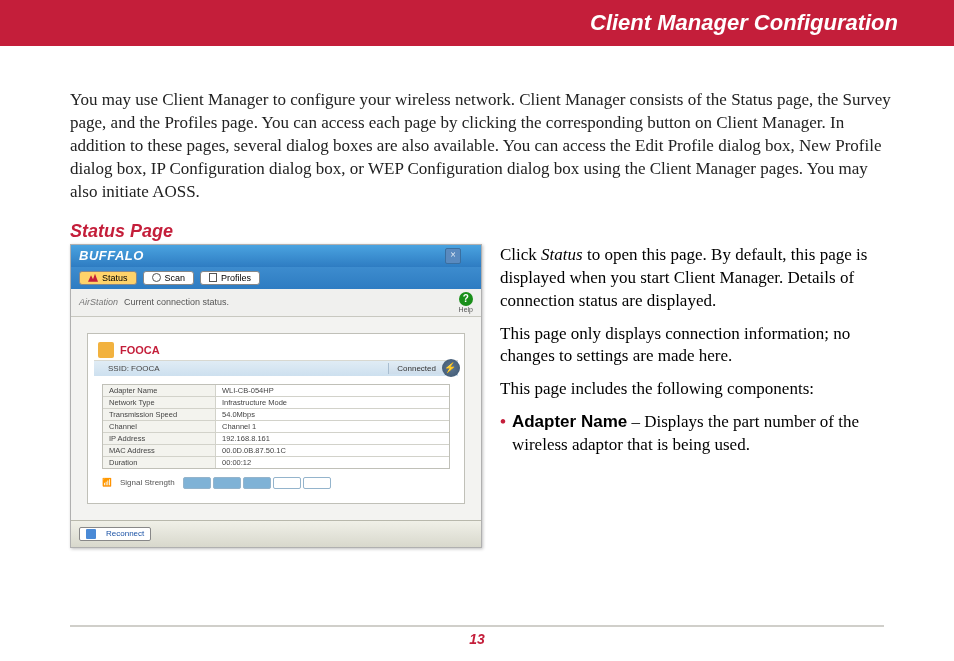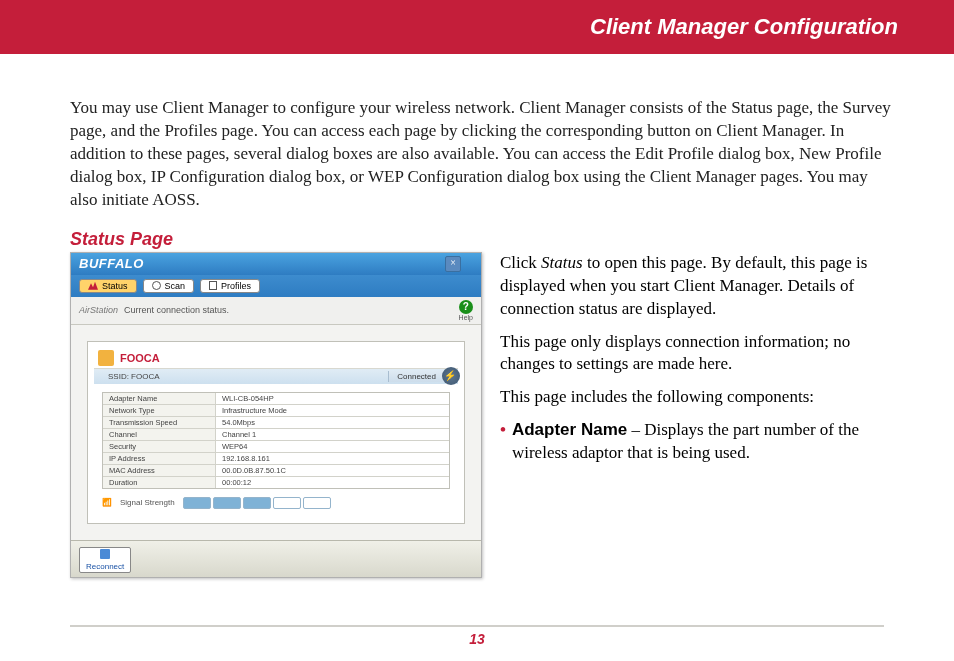--- a/index.html
+++ b/index.html
@@ -5,21 +5,21 @@
   body {
     margin: 0;
     font-family: Georgia, 'Times New Roman', serif;
     background: #fff;
     width: 954px;
     height: 661px;
     overflow: hidden;
   }
   .header-band {
     background: #c41e3a;
-    height: 54px;
+    height: 46px;
     display: flex;
     align-items: center;
     justify-content: flex-end;
     padding-right: 56px;
   }
   .header-title {
     color: #fff;
     font-family: Arial, Helvetica, sans-serif;
     font-style: italic;
     font-weight: bold;
@@ -282,29 +282,28 @@
   }
   .bar.filled { background: #7fb2d6; }
   .bottom-bar {
     background: linear-gradient(#f0f0e8, #d8d8cc);
     border-top: 1px solid #b8b8ac;
     padding: 4px 8px;
   }
   .reconnect-btn {
     display: inline-flex;
     align-items: center;
-    gap: 3px;
+    gap: 10px;
     background: #fff;
     border: 1px solid #888;
     border-radius: 2px;
     padding: 1px 6px;
     font-family: Verdana, sans-serif;
     font-size: 8px;
     color: #1a52a5;
-    flex-direction: column;
   }
   .reconnect-icon {
     width: 10px;
     height: 10px;
     background: #4a8ad6;
     border-radius: 1px;
   }
 </style>
 </head>
 <body>
@@ -372,24 +371,20 @@
               <div class="info-label">Network Type</div>
               <div class="info-value">Infrastructure Mode</div>
             </div>
           <div class="info-row">
               <div class="info-label">Transmission Speed</div>
               <div class="info-value">54.0Mbps</div>
             </div>
           <div class="info-row">
               <div class="info-label">Channel</div>
               <div class="info-value">Channel 1</div>
-            </div>
-          <div class="info-row">
-              <div class="info-label">Security</div>
-              <div class="info-value">WEP64</div>
             </div>
           <div class="info-row">
               <div class="info-label">IP Address</div>
               <div class="info-value">192.168.8.161</div>
             </div>
           <div class="info-row">
               <div class="info-label">MAC Address</div>
               <div class="info-value">00.0D.0B.87.50.1C</div>
             </div>
           <div class="info-row">

